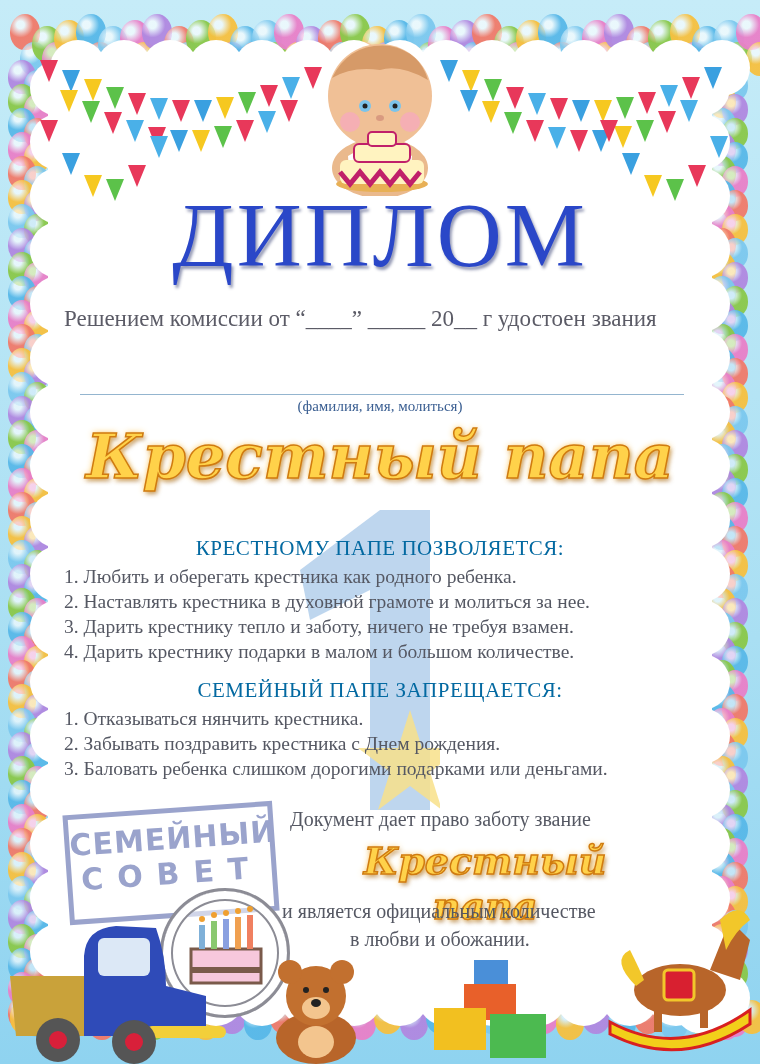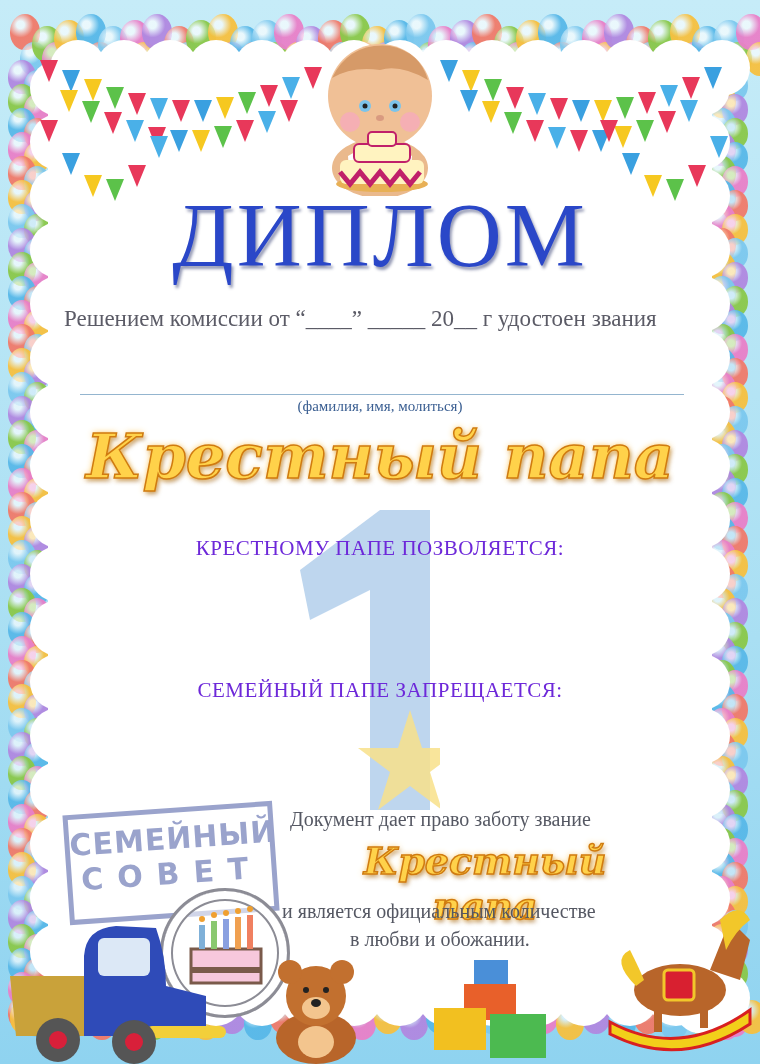--- a/index.html
+++ b/index.html
@@ -15,21 +15,21 @@
   .title { position:absolute; left:0; right:0; top:184px; text-align:center; font-size:90px;
     color:#2a47c8; letter-spacing:3px; font-family:"Liberation Serif",serif;
     text-shadow:2px 3px 3px rgba(20,30,90,.45); }
   .decision { position:absolute; left:64px; top:306px; font-size:23px; color:#5b5b66; white-space:nowrap; }
   .name-line { position:absolute; left:80px; top:394px; width:604px; height:1px; background:#94b5cf; }
   .name-caption { position:absolute; left:0; right:0; top:398px; text-align:center; font-size:15px; color:#3b5f92; }
   .script { position:absolute; text-align:center; left:0; right:0; font-family:"DejaVu Serif",serif; font-style:italic; font-weight:bold;
     color:#ffd24a; -webkit-text-stroke:1.5px #d07b10;
     text-shadow:0 0 6px rgba(255,190,60,.9),2px 3px 4px rgba(120,60,0,.5); }
   .big-one { position:absolute; left:300px; top:510px; width:140px; height:300px; }
-  .section-head { position:absolute; left:0; right:0; text-align:center; font-size:21px; color:#6d28d9; letter-spacing:.5px; }
+  .section-head { position:absolute; left:0; right:0; text-align:center; font-size:21px; color:#0369a1; letter-spacing:.5px; }
   .list { position:absolute; left:64px; font-size:19.5px; color:#555863; line-height:25px; white-space:nowrap; }
   .closing { position:absolute; text-align:center; font-size:20px; color:#555863; white-space:nowrap; }
   .stamp-box { position:absolute; left:66px; top:808px; width:200px; height:100px; border:5px solid #9aa3cc;
     transform:rotate(-4deg); color:#9aa3cc; font-family:"DejaVu Sans",sans-serif; font-weight:bold; text-align:center; }
   .stamp-box .l1 { font-size:30px; margin-top:8px; letter-spacing:1px; }
   .stamp-box .l2 { font-size:30px; letter-spacing:14px; }
   .round-stamp { position:absolute; left:160px; top:888px; width:124px; height:124px; border-radius:50%;
     border:3px solid #8c8c95; box-shadow: inset 0 0 0 8px #fff, inset 0 0 0 10px #8c8c95; background:rgba(255,255,255,.55); }
 </style>
 </head>
@@ -453,24 +453,31 @@
 
 <div class="script" style="top:420px;font-size:62px;">Крестный папа</div>
 
 <svg class="big-one" viewBox="0 0 140 300">
   <path d="M80 0 L130 0 L130 300 L70 300 L70 80 L10 110 L0 60 Z" fill="#a8c8e8" opacity=".75"></path>
   <polygon points="110,200 122,238 162,238 130,262 142,300 110,276 78,300 90,262 58,238 98,238" fill="#f8e08a" opacity=".85"></polygon>
 </svg>
 
 <div class="section-head" style="top:536px">КРЕСТНОМУ ПАПЕ ПОЗВОЛЯЕТСЯ:</div>
 <div class="list" style="top:564px">
+  <div>1. Любить и оберегать крестника как родного ребенка.</div>
+  <div>2. Наставлять крестника в духовной грамоте и молиться за нее.</div>
+  <div>3. Дарить крестнику тепло и заботу, ничего не требуя взамен.</div>
+  <div>4. Дарить крестнику подарки в малом и большом количестве.</div>
 </div>
 
 <div class="section-head" style="top:678px">СЕМЕЙНЫЙ ПАПЕ ЗАПРЕЩАЕТСЯ:</div>
 <div class="list" style="top:706px">
+  <div>1. Отказываться нянчить крестника.</div>
+  <div>2. Забывать поздравить крестника с Днем рождения.</div>
+  <div>3. Баловать ребенка слишком дорогими подарками или деньгами.</div>
 </div>
 
 <div class="closing" style="left:290px;top:808px;">Документ дает право заботу звание</div>
 <div class="script" style="left:320px;right:110px;top:838px;font-size:38px;">Крестный папа</div>
 <div class="closing" style="left:282px;top:900px;">и является официальным количестве</div>
 <div class="closing" style="left:350px;top:928px;">в любви и обожании.</div>
 
 <div class="stamp-box">
   <div class="l1">СЕМЕЙНЫЙ</div>
   <div class="l2">СОВЕТ</div>

